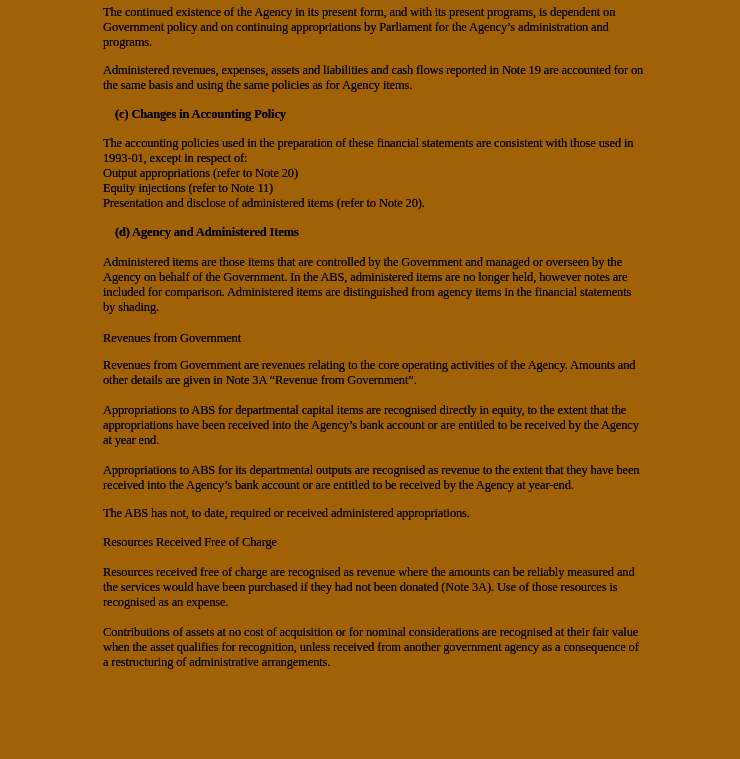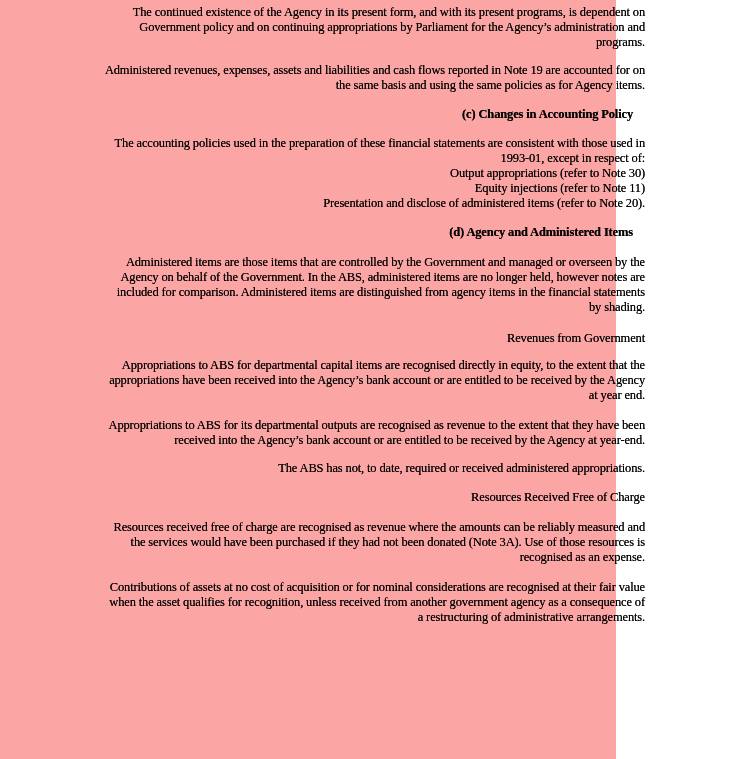--- a/index.html
+++ b/index.html
@@ -9,25 +9,24 @@
   }
   body {
     width: 740px;
     height: 759px;
     overflow: hidden;
     font-family: "Liberation Serif", "DejaVu Serif", serif;
     color: #000000;
   }
   .page {
     box-sizing: border-box;
-    width: 616px;
+    width: 740px;
     height: 759px;
     padding: 5px 95px 0 103px;
-    background: #fca5a5;
-    text-align: right;
+    background: #a16207;
   }
   .doc {
     width: 542px;
     font-size: 12.5px;
     line-height: 15px;
     letter-spacing: -0.15px;
     text-shadow: 0 0 0.35px rgba(0,0,0,0.75);
   }
   .para { margin: 0; }
   .heading {
@@ -53,31 +52,32 @@
 
 <div class="page">
   <div class="doc">
 
     <p class="para mb13">The continued existence of the Agency in its present form, and with its present programs, is dependent on Government policy and on continuing appropriations by Parliament for the Agency’s administration and programs.</p>
     <p class="para mb14">Administered revenues, expenses, assets and liabilities and cash flows reported in Note 19 are accounted for on the same basis and using the same policies as for Agency items.</p>
 
     <p class="heading mb14">(c) Changes in Accounting Policy</p>
 
     <p class="para mb0">The accounting policies used in the preparation of these financial statements are consistent with those used in 1993-01, except in respect of:</p>
-    <div class="line mb0">Output appropriations (refer to Note 30)</div>
+    <div class="line mb0">Output appropriations (refer to Note 20)</div>
     <div class="line mb0">Equity injections (refer to Note 11)</div>
     <div class="line mb14">Presentation and disclose of administered items (refer to Note 20).</div>
 
     <p class="heading mb15">(d) Agency and Administered Items</p>
 
     <p class="para mb31">Administered items are those items that are controlled by the Government and managed or overseen by the Agency on behalf of the Government. In the ABS, administered items are no longer held, however notes are included for comparison.  Administered items are distinguished from agency items in the financial statements by shading.</p>
 
 
     <p class="subheading mb12">Revenues from Government</p>
 
+    <p class="para mb15">Revenues from Government are revenues relating to the core operating activities of the Agency.  Amounts and other details are given in Note 3A “Revenue from Government”.</p>
     <p class="para mb15">Appropriations to ABS for departmental capital items are recognised directly in equity, to the extent that the appropriations have been received into the Agency’s bank account or are entitled to be received by the Agency at year end.</p>
     <p class="para mb13">Appropriations to ABS for its departmental outputs are recognised as revenue to the extent that they have been received into the Agency’s bank account or are entitled to be received by the Agency at year-end.</p>
     <p class="para mb14">The ABS has not, to date, required or received administered appropriations.</p>
 
     <p class="subheading mb15">Resources Received Free of Charge</p>
 
     <p class="para mb15">Resources received free of charge are recognised as revenue where the amounts can be reliably measured and the services would have been purchased if they had not been donated (Note 3A). Use of those resources is recognised as an expense.</p>
     <p class="para mb0">Contributions of assets at no cost of acquisition or for nominal considerations are recognised at their fair value when the asset qualifies for recognition, unless received from another government agency as a consequence of a restructuring of administrative arrangements.</p>
 
   </div>

